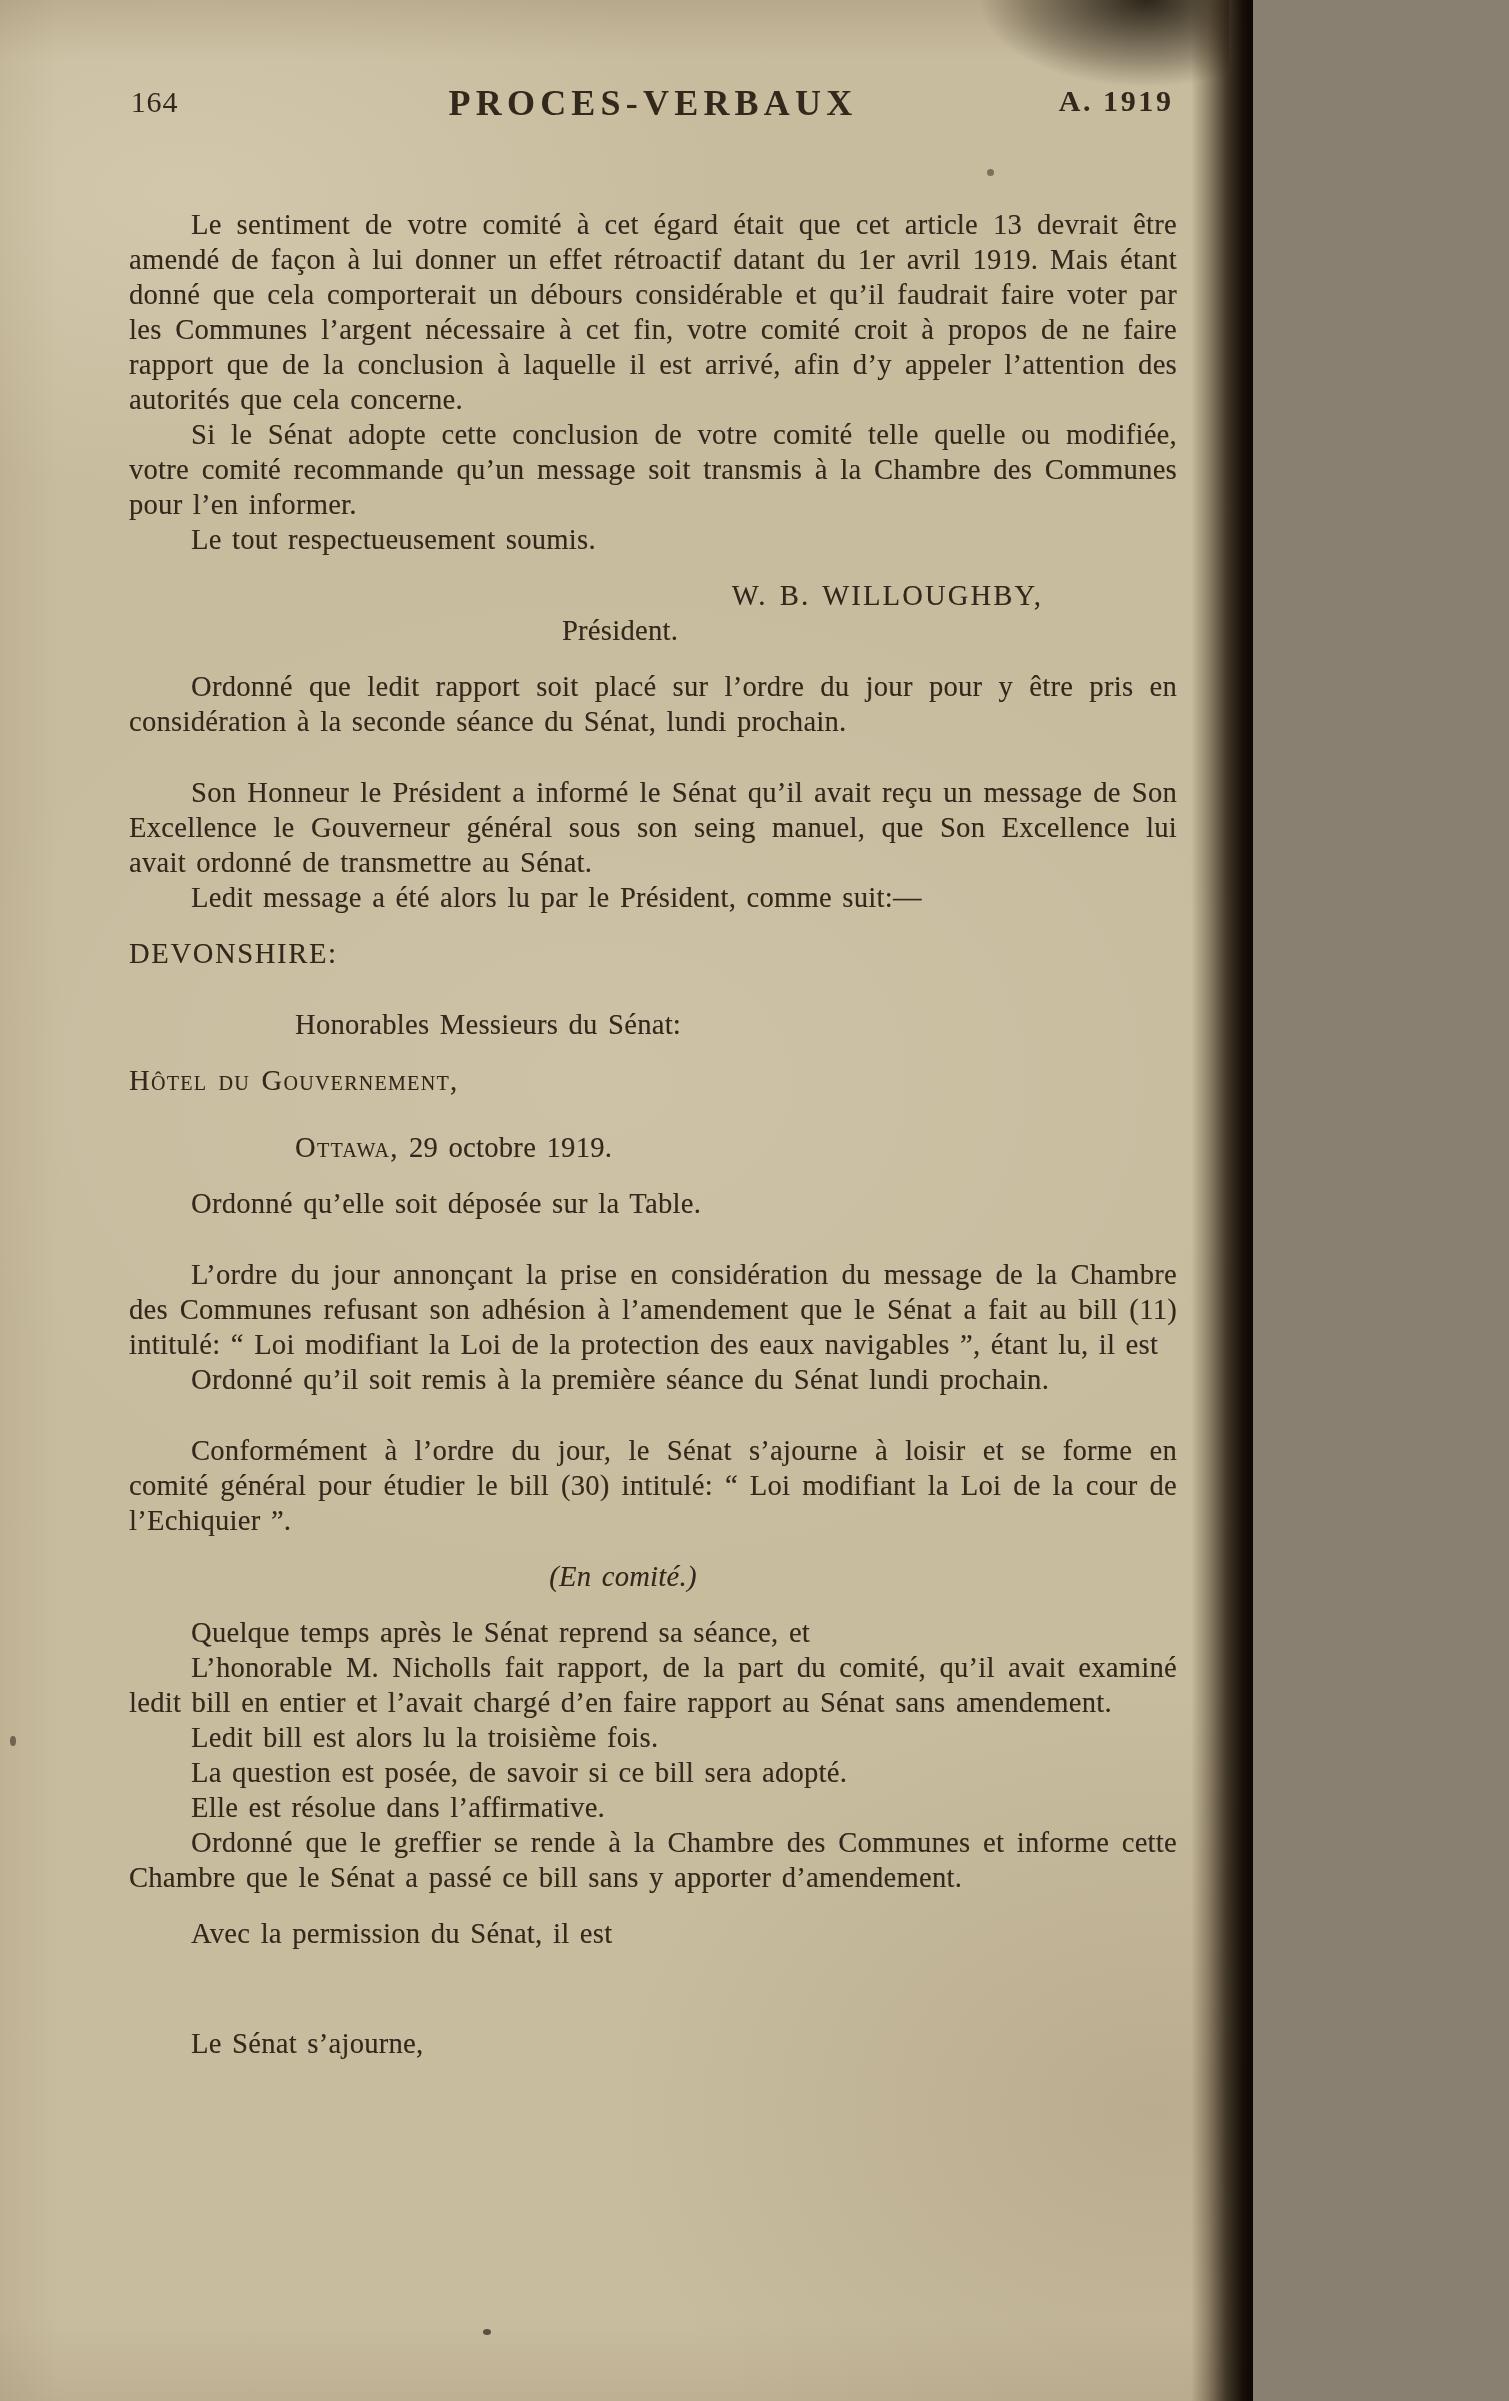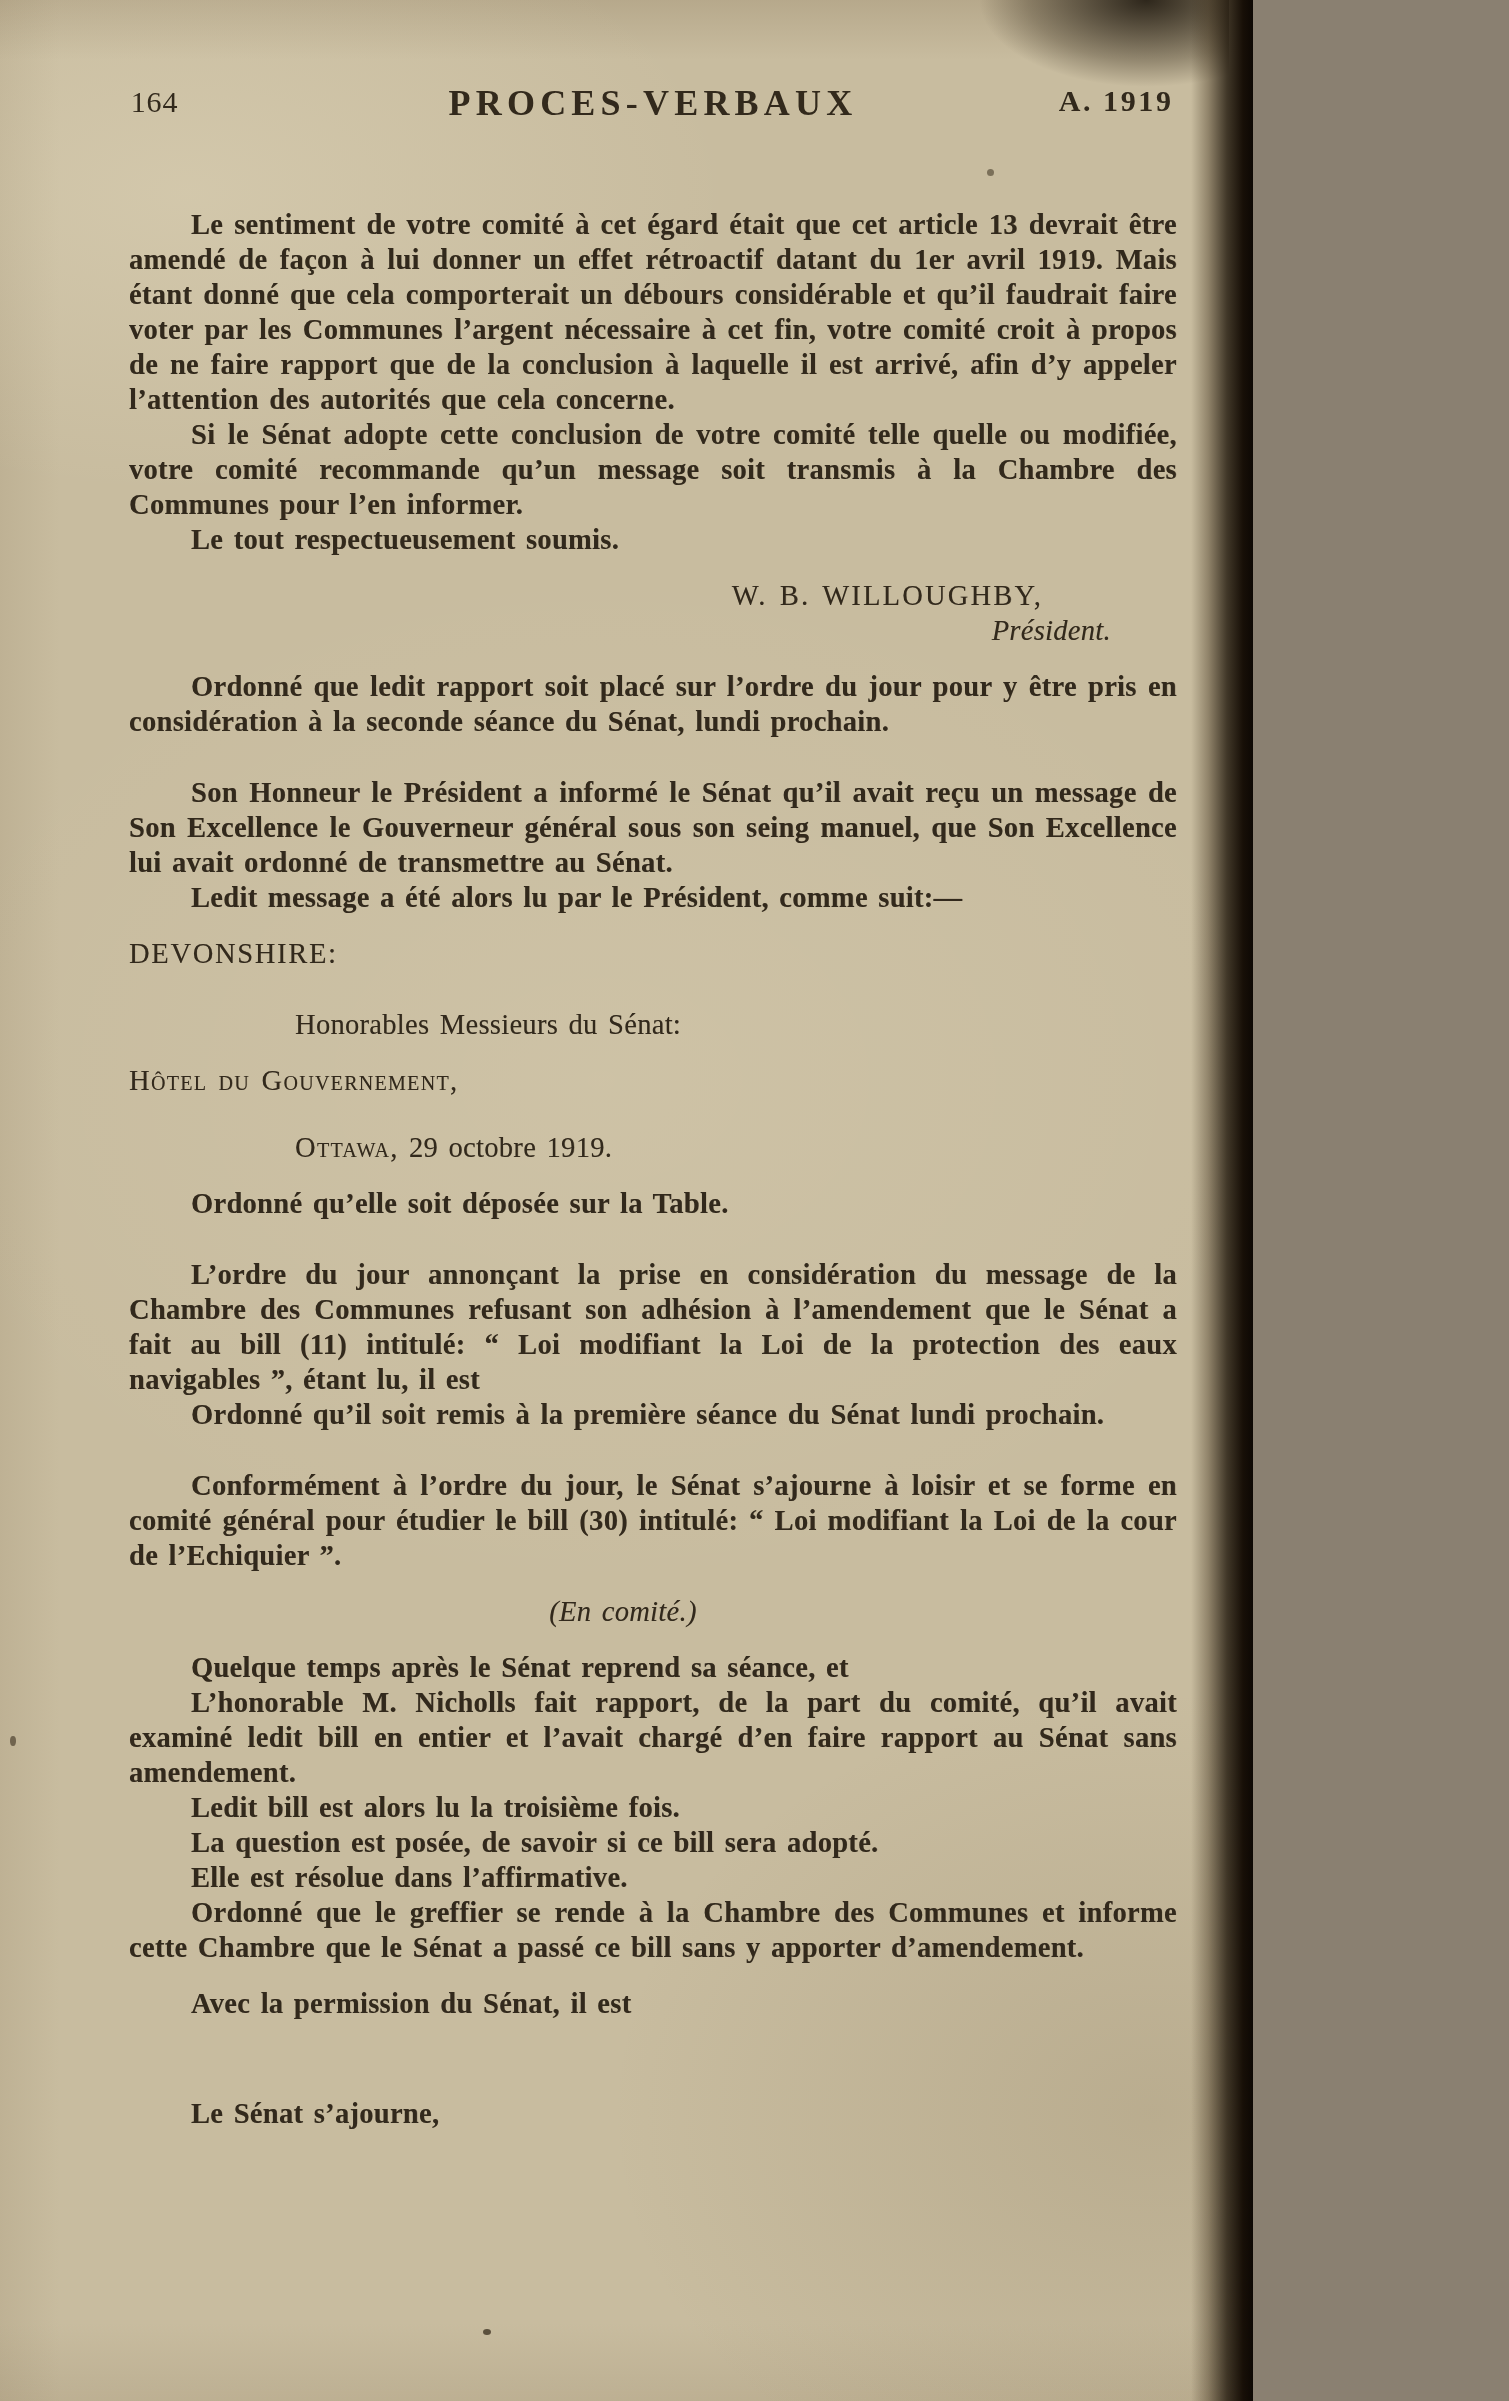--- a/index.html
+++ b/index.html
@@ -51,27 +51,27 @@
   .body-text {
     margin-top: 81px;
     font-size: 28.5px;
     line-height: 35px;
     word-spacing: 3px;
     letter-spacing: 0.3px;
     text-shadow: 0.3px 0.3px 0.6px rgba(45,35,20,0.35);
   }
 
   .para { text-align: justify; }
-  .p-body { text-indent: 62px; font-weight: bold; }
+  .p-body { text-indent: 62px; }
   .p-heading { text-indent: 0; letter-spacing: 1.7px; }
   .p-salutation { text-indent: 166px; }
   .p-address-left { text-indent: 0; }
   .p-address-indent { text-indent: 166px; margin-top: 32px; }
   .p-sig-name  { text-align: right; padding-right: 134px; letter-spacing: 2.2px; }
-  .p-sig-title { text-align: right; padding-right: 66px; font-style: italic; }
+  .p-sig-title { text-align: center; padding-right: 66px; }
   .p-center-italic { text-align: center; font-style: italic; padding-right: 60px; }
   .lead-sc { font-variant: small-caps; letter-spacing: 1.3px; }
 
   .gap-1 { margin-top: 21px; }
   .gap-2 { margin-top: 36px; }
   .gap-3 { margin-top: 75px; }
 
   .speck { position: absolute; border-radius: 50%; background: rgba(45,35,20,0.55); }
   .speck-a { left: 10.4px; top: 1736px; width: 6px; height: 10.4px; }
   .speck-b { left: 483px; top: 2329px; width: 7.8px; height: 6px; background: rgba(45,35,20,0.7); }

